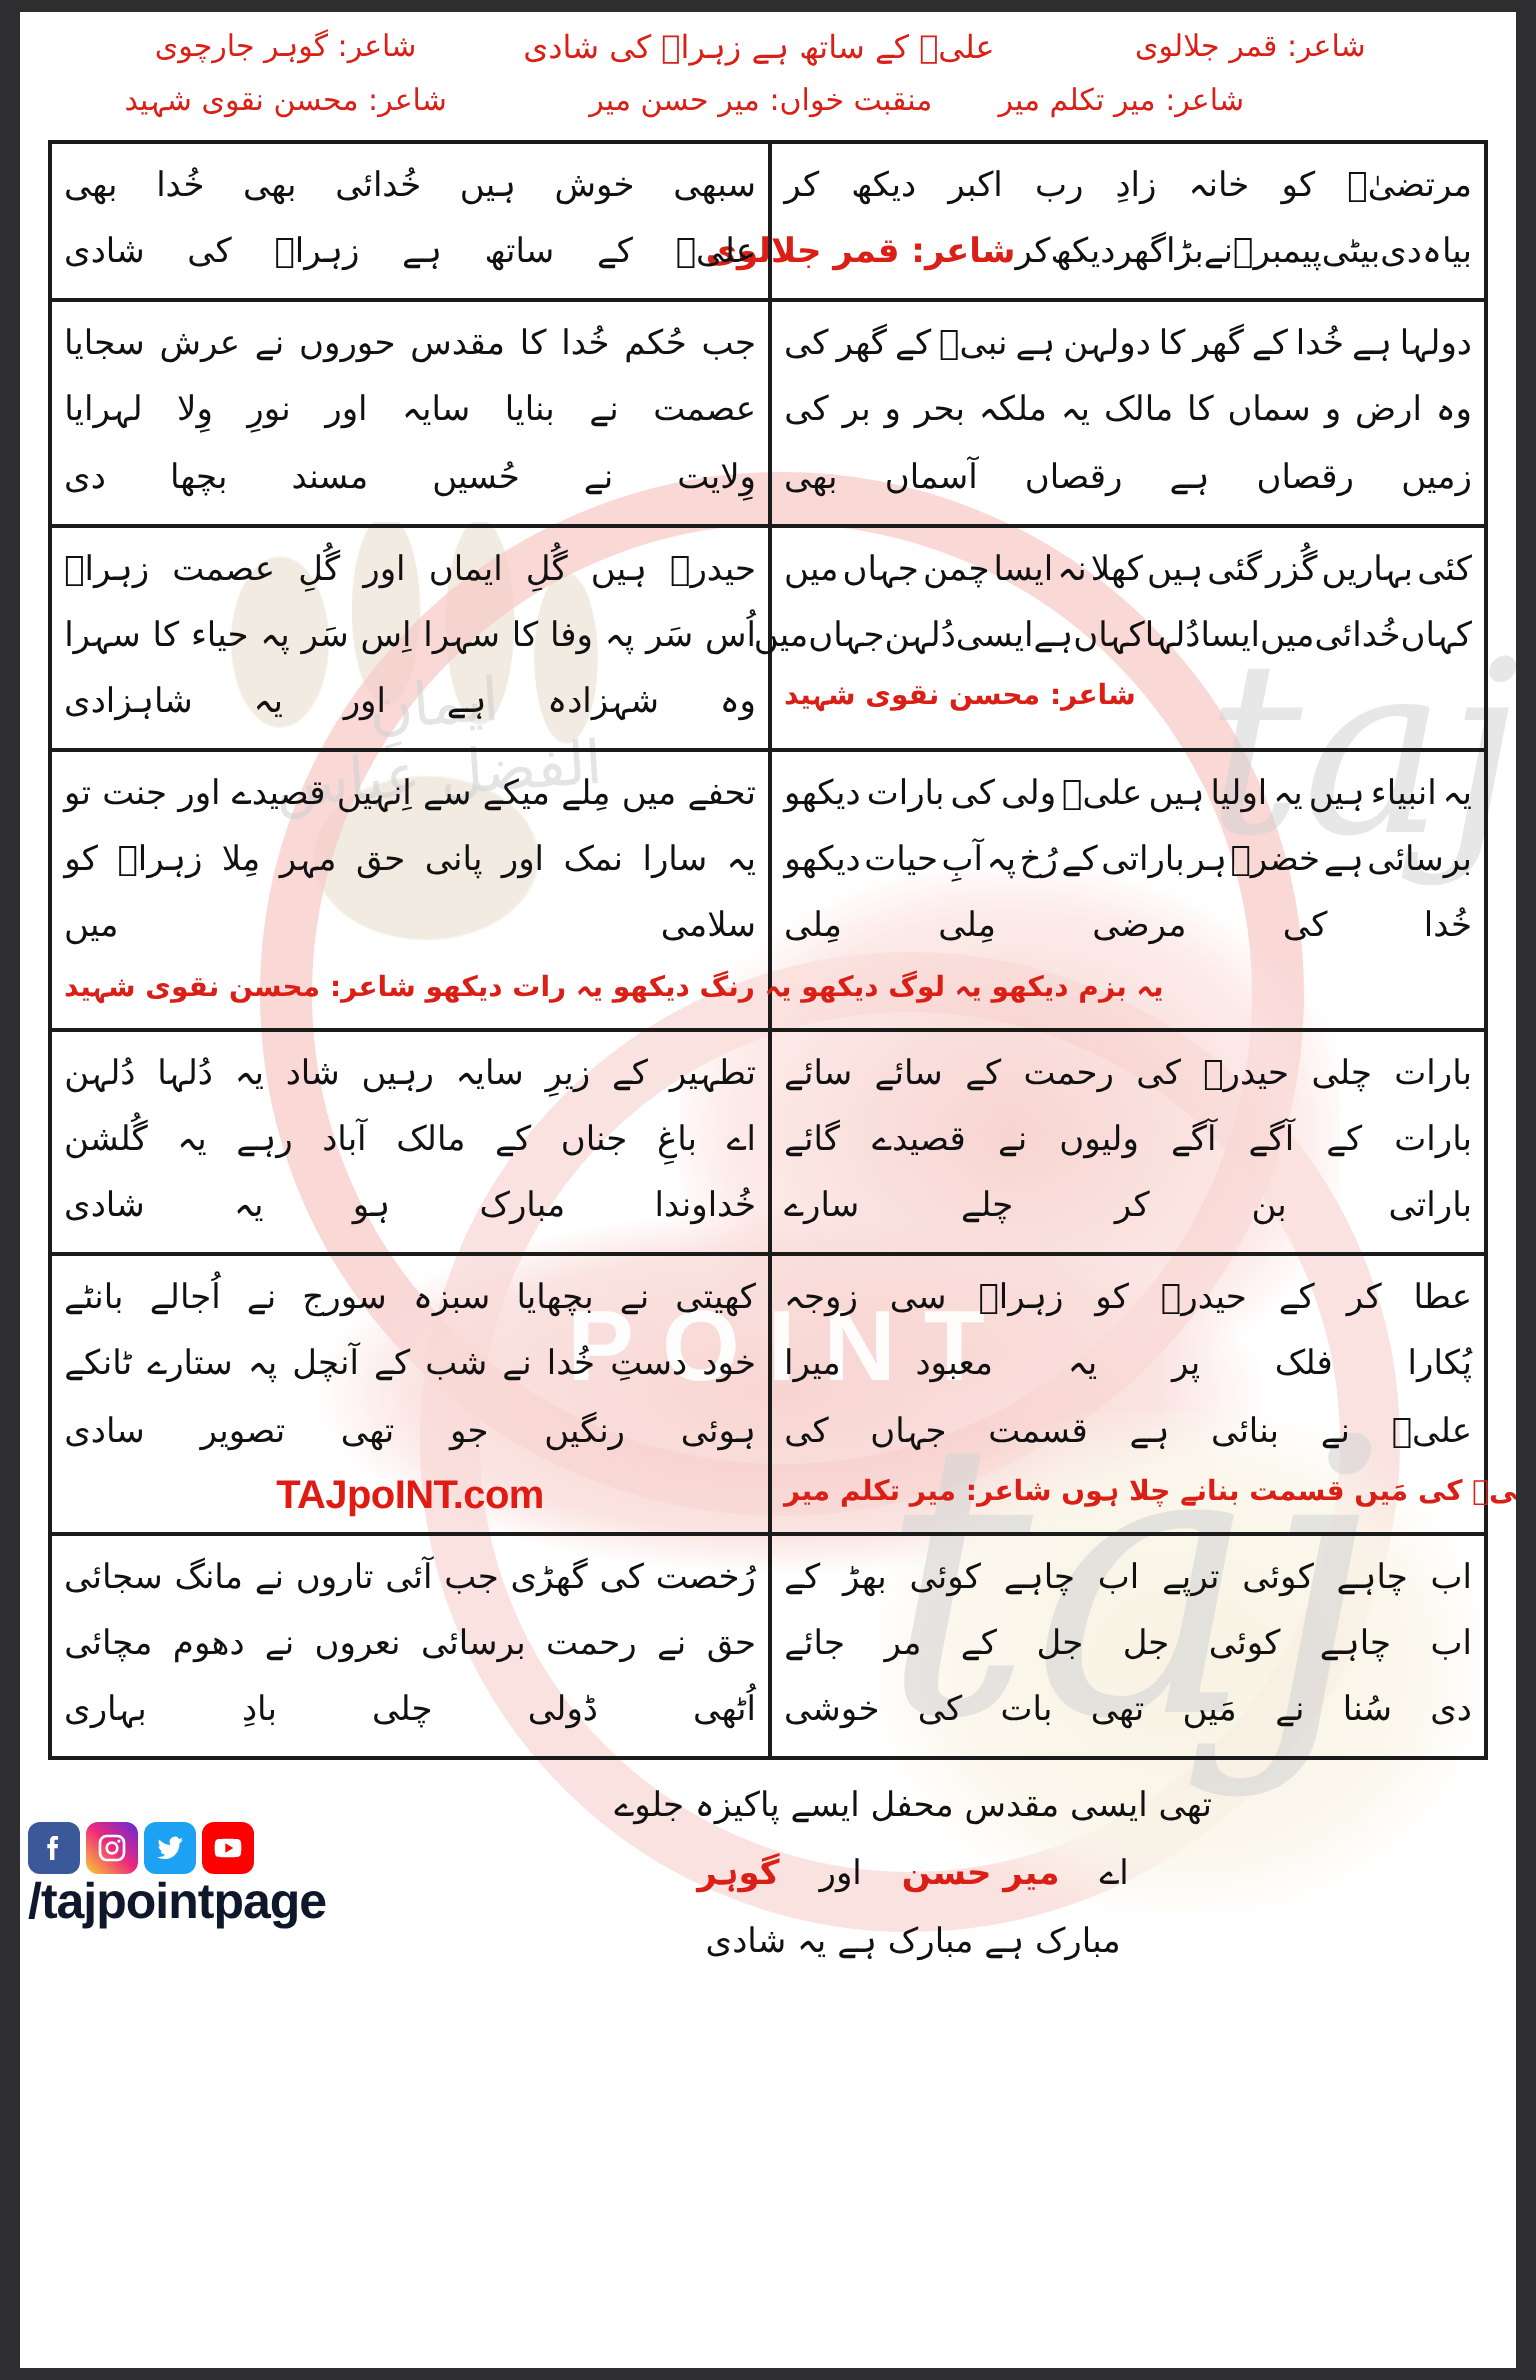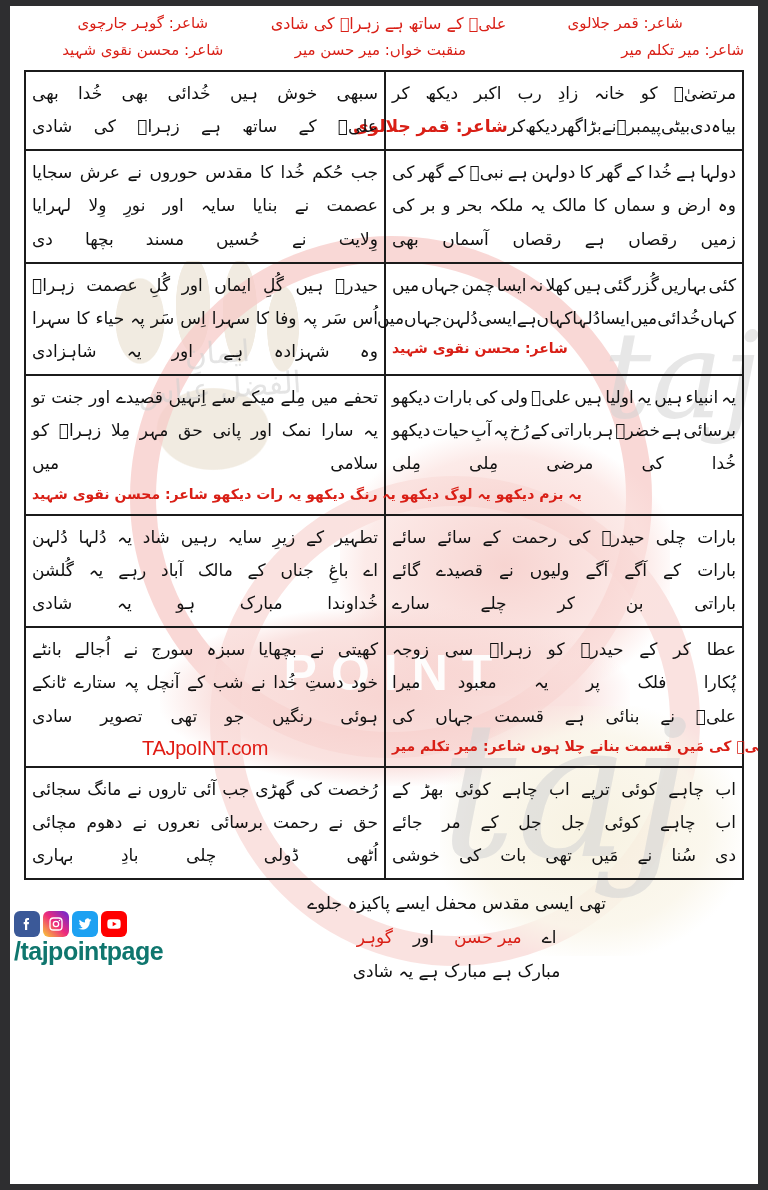--- a/index.html
+++ b/index.html
@@ -93,21 +93,21 @@
     color:#d91f16;
     font-size:15px;
     font-weight:normal;
     white-space:nowrap;
     line-height:1.55;
   }
   .hcell.title{font-size:16px;}
   .hrow.r1{margin-bottom:2px;}
   .hrow.r2{margin-bottom:4px;}
   .h-left{width:33%;text-align:center;}
-  .h-mid{width:34%;text-align:right;}
+  .h-mid{width:34%;text-align:left;}
   .h-right{width:33%;text-align:center;}
 
   
   .table{
     position:relative;z-index:3;
     margin:2px 14px 0 14px;
     border:2px solid #1b1b1b;
     border-collapse:collapse;
     width:716px;
     background:transparent;
@@ -130,21 +130,21 @@
     white-space:nowrap;
     direction:rtl;
   }
   .line .w{display:inline-block;}
   .line.red{color:#d91f16;font-weight:bold;font-size:14px;justify-content:flex-start;}
   .line.red.rightal{justify-content:flex-end;}
   .credit-inline{color:#d91f16;font-weight:bold;}
 
   
   .tajurl{
-    text-align:center;color:#e01b13;font-weight:normal;font-size:20px;
+    text-align:center;color:#e01b13;font-weight:bold;font-size:20px;
     font-family:"Liberation Sans",sans-serif;direction:ltr;
     letter-spacing:-0.3px;margin-top:4px;
   }
 
   
   .footer{position:relative;z-index:3;padding:6px 14px 0 4px;}
   .fline{
     display:flex;justify-content:center;align-items:baseline;
     font-size:17px;line-height:2.0;color:#111;white-space:nowrap;direction:rtl;
     gap:20px;
@@ -153,25 +153,25 @@
   .footer-wrap{display:flex;align-items:center;justify-content:space-between;}
   .social-block{direction:ltr;text-align:left;padding-right:6px;}
   .icons{display:flex;gap:3px;margin-bottom:2px;}
   .ic{width:26px;height:26px;border-radius:6px;display:flex;align-items:center;justify-content:center;}
   .ic svg{display:block;}
   .ic-fb{background:#3b5998;}
   .ic-ig{background:linear-gradient(45deg,#f9ce34 0%,#ee2a7b 50%,#6228d7 100%);}
   .ic-tw{background:#1da1f2;}
   .ic-yt{background:#ff0000;}
   .handle{
-    color:#0f766e;font-weight:bold;font-size:25px;direction:ltr;
+    color:#0f172a;font-weight:bold;font-size:25px;direction:ltr;
     font-family:"Liberation Sans",sans-serif;letter-spacing:-0.5px;line-height:1;
   }
   .flines{flex:1;}
-  .red-word{color:#d91f16;font-weight:normal;}
+  .red-word{color:#d91f16;font-weight:bold;}
 </style>
 </head>
 <body>
 
 <div id="page">
 
   <div class="wm wm-hand"></div>
   <div class="wm wm-ring"></div>
   <div class="wm wm-ring2"></div>
   <div class="wm wm-pinkblob2"></div>

